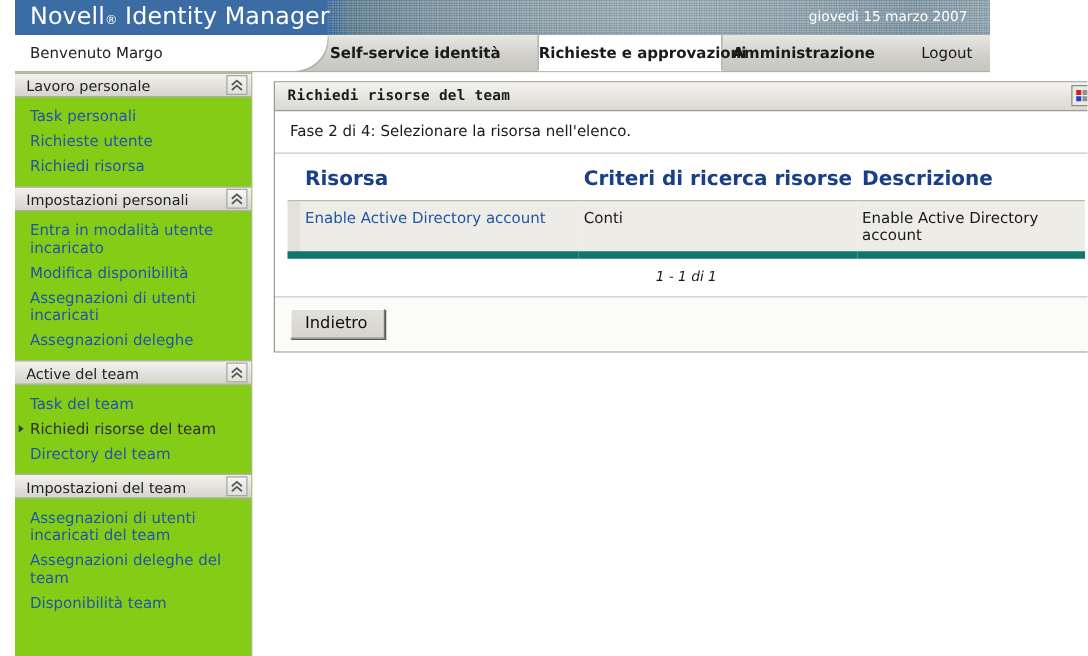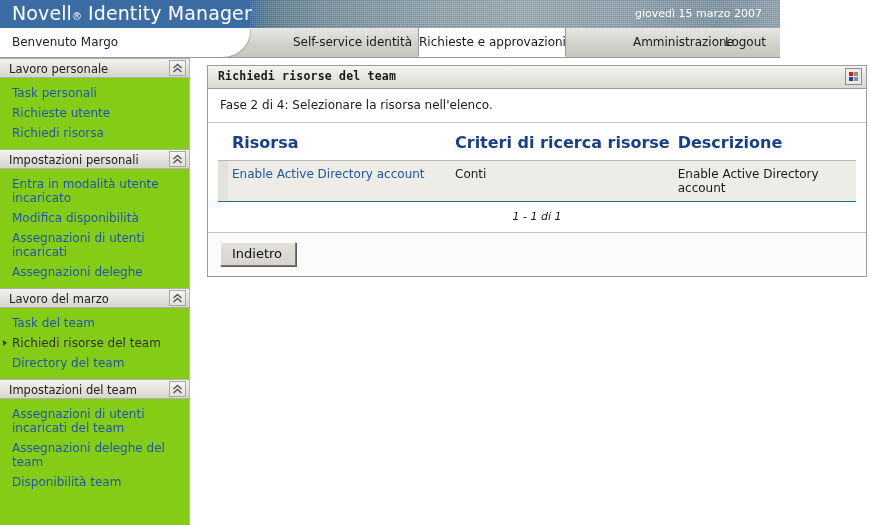--- a/index.html
+++ b/index.html
@@ -13,20 +13,21 @@
     font-family: "DejaVu Sans", "Liberation Sans", sans-serif;
     font-size: 12px;
     background: #ffffff;
     color: #000000;
   }
 
   #app {
     position: relative;
     width: 780px;
     height: 525px;
+    padding-left: 12px;
   }
 
   
   .brandbar {
     position: relative;
     height: 28px;
     background: linear-gradient(to right,
                 #3c6ca4 0px, #3c6ca4 250px,
                 #5e7f93 268px, #7a93a0 330px,
                 #8ea2ac 430px, #9aabb4 520px,
@@ -102,25 +103,26 @@
     left: 252px;
     top: 0;
     height: 29px;
     z-index: 2;
   }
   .tab {
     position: absolute;
     top: 0;
     height: 29px;
     line-height: 29px;
-    text-align: right;
-    font-size: 12px;
-    color: #1a1a1a;
-    white-space: nowrap;
-    cursor: pointer;
+    text-align: left;
+    font-size: 12px;
+    color: #1a1a1a;
+    white-space: nowrap;
+    cursor: pointer;
+    font-weight: bold;
   }
   .tab.active {
     background: #ffffff;
     border-left: 1px solid #9b9b97;
     border-right: 1px solid #9b9b97;
     border-bottom: 1px solid #ffffff;
     box-sizing: border-box;
   }
   #tab0 { left: 0px;   width: 160px; }
   #tab1 { left: 166px; width: 148px; }
@@ -287,21 +289,21 @@
     white-space: nowrap;
   }
   table.reslist th.gutter, table.reslist td.gutter {
     width: 10px;
     padding: 0;
   }
   table.reslist td {
     padding: 6px 4px;
     color: #1a1a1a;
     background: #eeece7;
-    border-bottom: 1px solid #0f766e;
+    border-bottom: 6px solid #0f766e;
     vertical-align: top;
   }
   table.reslist td.gutter { background: #e3e1dc; }
   table.reslist td a {
     color: #2156a5;
     text-decoration: none;
     cursor: pointer;
   }
   .col-res   { width: 215px; }
   .col-crit  { width: 188px; }
@@ -390,21 +392,21 @@
         </span>
       </div>
       <div class="sec-items">
         <div class="nav-item">Entra in modalità utente incaricato</div>
         <div class="nav-item">Modifica disponibilità</div>
         <div class="nav-item">Assegnazioni di utenti incaricati</div>
         <div class="nav-item">Assegnazioni deleghe</div>
       </div>
 
       <div class="sec-header">
-        <span class="sec-title">Lavoro del marzo</span>
+        <span class="sec-title">Active del team</span>
         <span class="collapse-btn">
           <svg width="11" height="11" viewBox="0 0 11 11">
             <polyline points="1.5,5 5.5,1.5 9.5,5" fill="none" stroke="#55555a" stroke-width="1.4"></polyline>
             <polyline points="1.5,9 5.5,5.5 9.5,9" fill="none" stroke="#55555a" stroke-width="1.4"></polyline>
           </svg>
         </span>
       </div>
       <div class="sec-items">
         <div class="nav-item">Task del team</div>
         <div class="nav-item selected">

